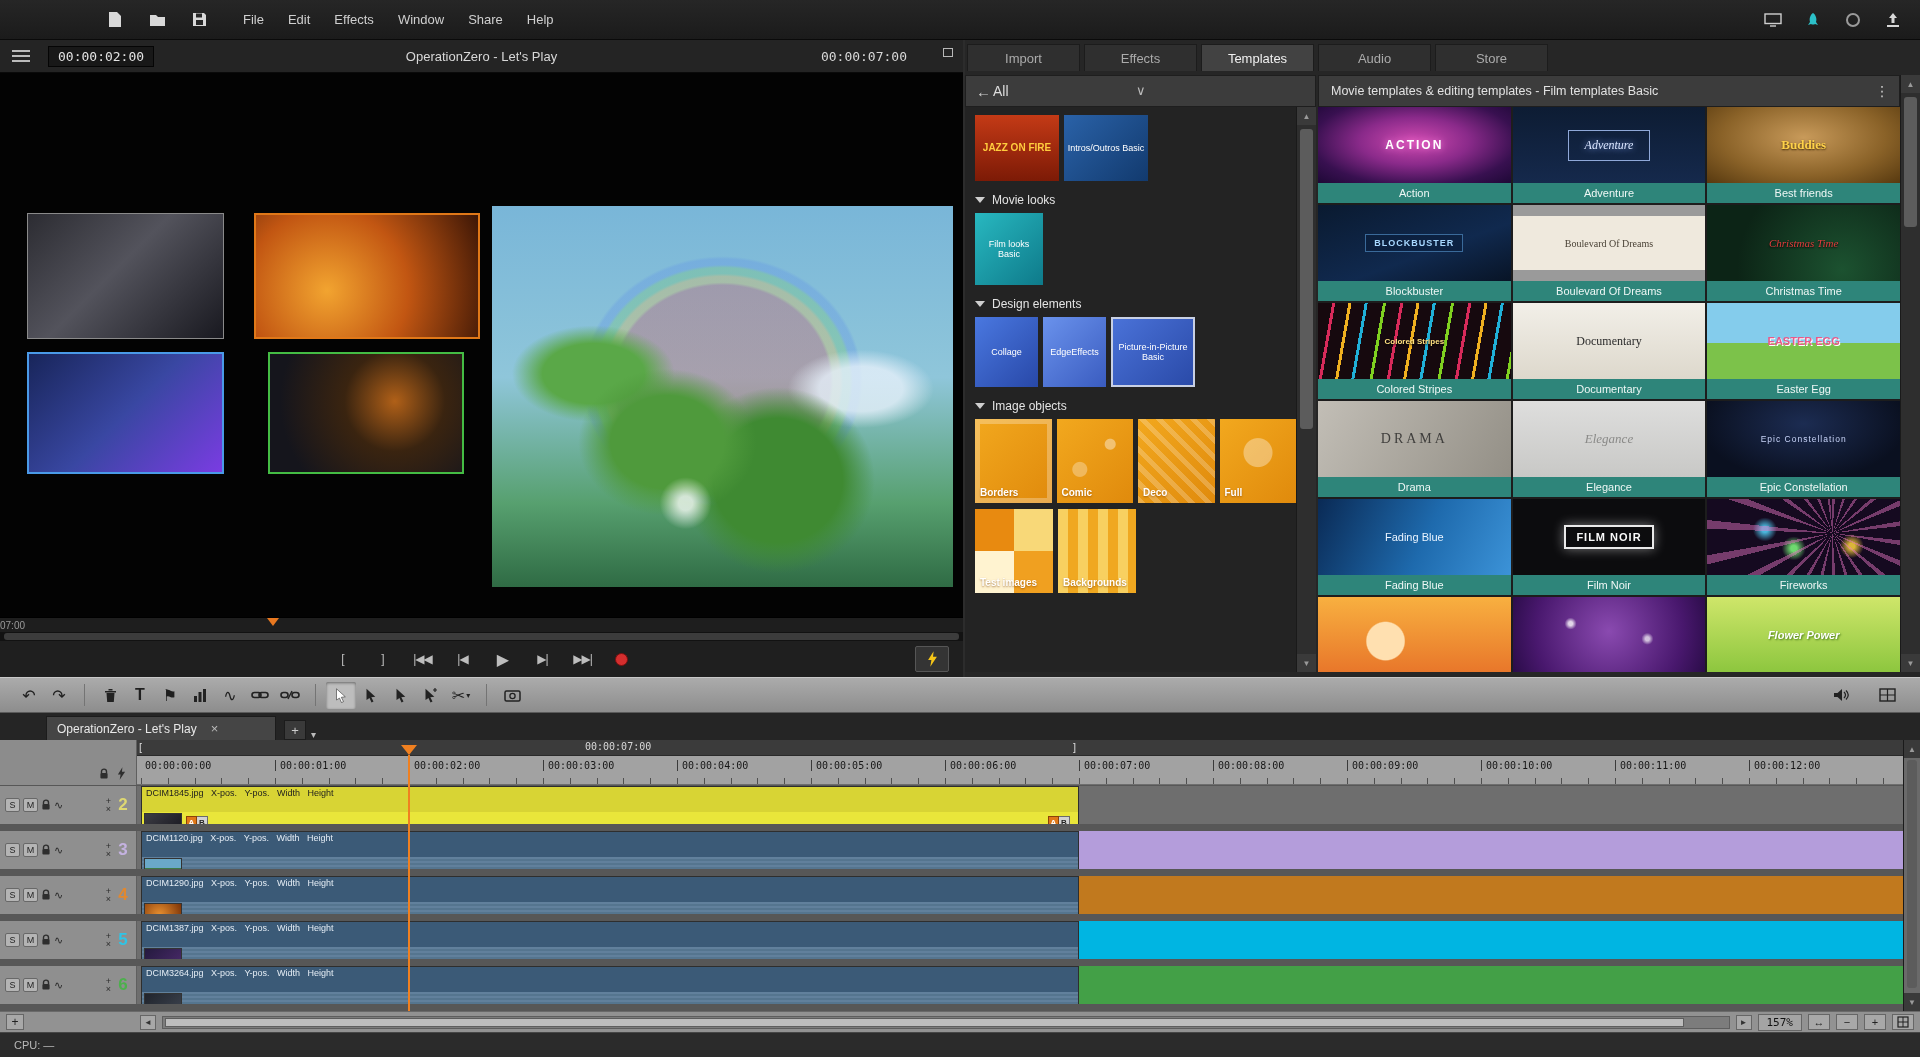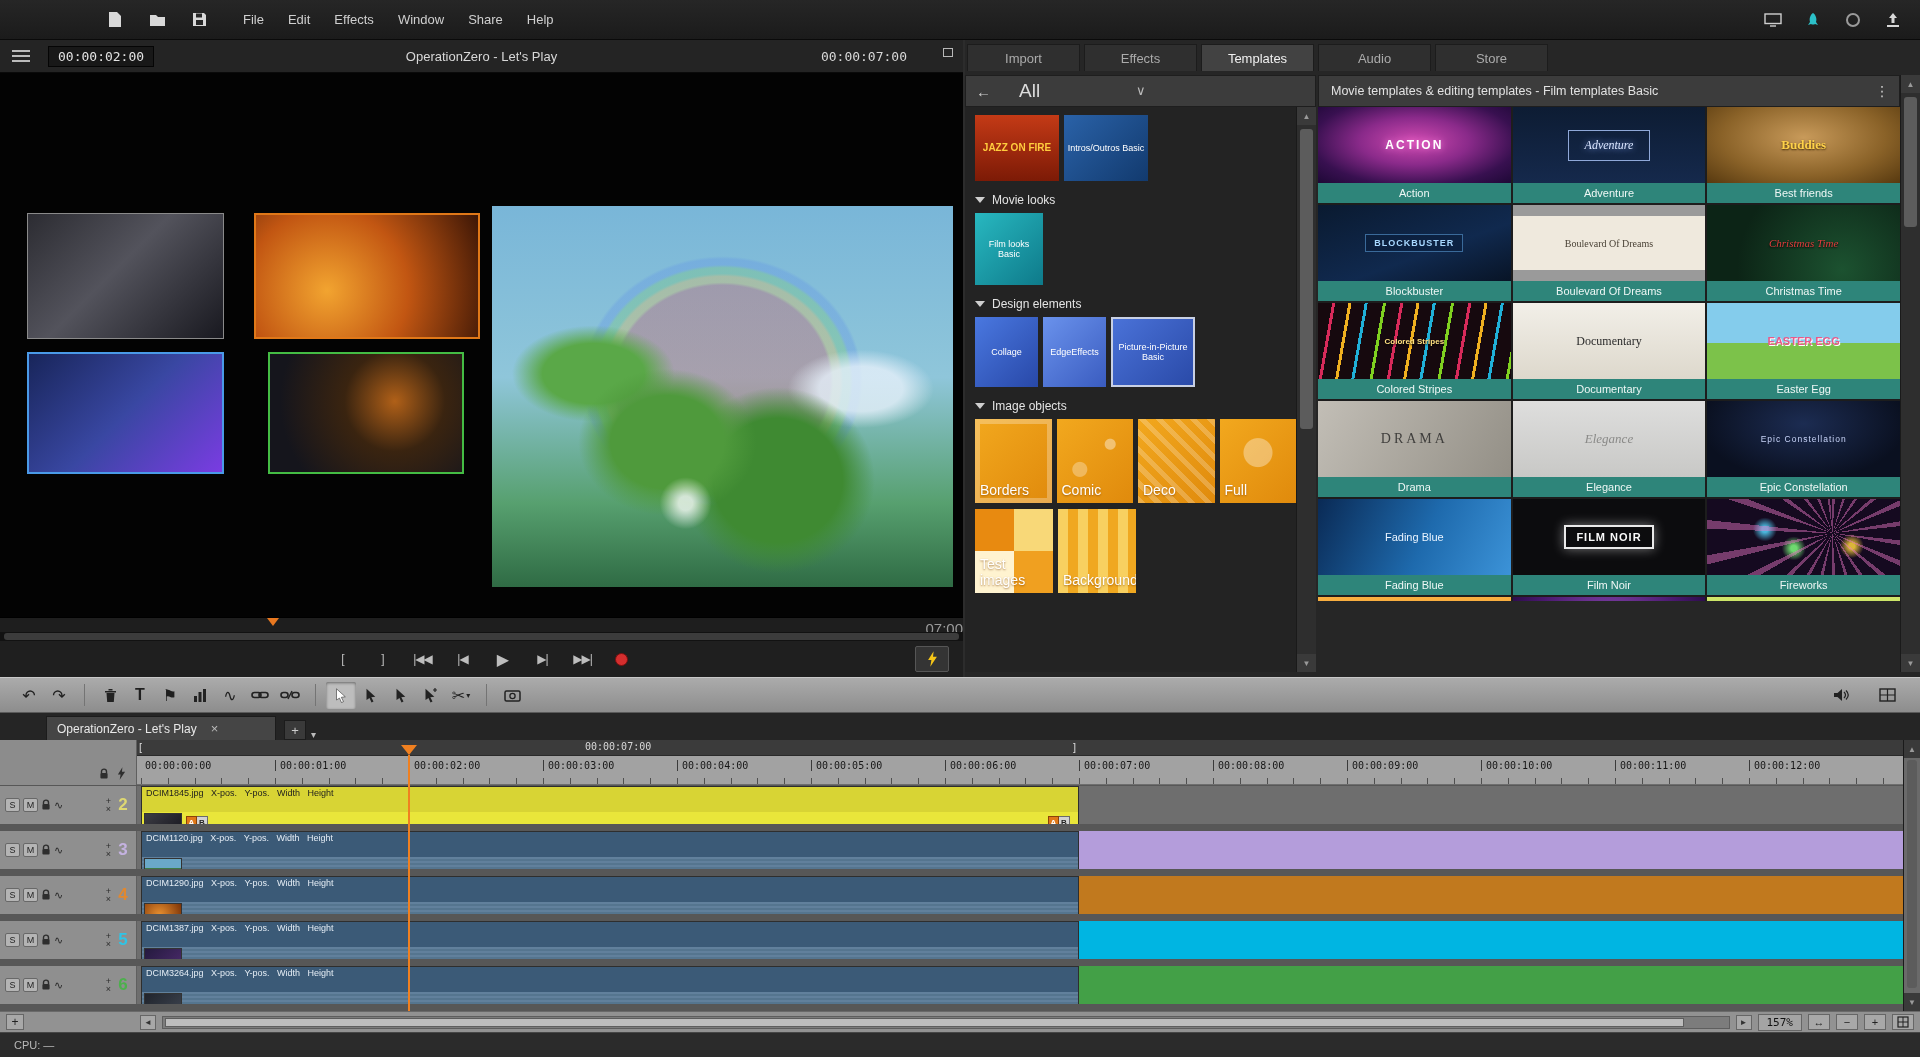--- a/index.html
+++ b/index.html
@@ -30,78 +30,78 @@
 .vt4{left:268px;top:279px;width:196px;height:122px;border:2px solid #44bc44;background:radial-gradient(circle at 65% 40%,#b06018 0%,#3a2410 35%,#15151c 80%)}
 .vt-large{left:492px;top:133px;width:461px;height:381px;background:
  radial-gradient(circle at 42% 78%,rgba(255,255,255,.75) 0 7px,transparent 26px),
  radial-gradient(ellipse at 38% 62%,#4f9a3c 0 14%,transparent 22%),
  radial-gradient(ellipse at 62% 72%,#3f8a32 0 16%,transparent 24%),
  radial-gradient(ellipse at 22% 44%,#5aa848 0 10%,transparent 16%),
  radial-gradient(ellipse at 80% 48%,rgba(230,240,250,.8) 0 8%,transparent 14%),
  radial-gradient(ellipse at 50% 46%,rgba(210,90,90,.35) 30% 33%,rgba(230,190,80,.35) 34% 36%,rgba(120,200,120,.35) 37% 39%,rgba(100,150,230,.35) 40% 42%,transparent 43%),
  linear-gradient(#79b6d8 0%,#8fc6da 45%,#57a06f 78%,#2f6b44 100%)}
 .pv-scrub{position:absolute;left:0;top:577px;width:963px;height:15px;background:#1e1e1e;border-top:1px solid #000}
-.pv-scrub-label{position:absolute;left:0;right:0;top:2px;text-align:right;font-size:15px;color:#9a9a9a}
+.pv-scrub-label{position:absolute;left:0;right:0;top:2px;text-align:left;font-size:10px;color:#9a9a9a}
 .pv-marker{position:absolute;left:267px;top:0;width:0;height:0;border-left:6px solid transparent;border-right:6px solid transparent;border-top:8px solid #e87820}
 .pv-scroll2{position:absolute;left:0;top:592px;width:963px;height:9px;background:#121212}
 .pv-scroll2 .thumb{position:absolute;left:4px;right:4px;top:1px;height:7px;background:#3c3c3c;border-radius:3px}
 .pv-transport{position:absolute;left:0;top:601px;width:963px;height:36px;background:#1f1f1f;display:flex;align-items:center;justify-content:center;gap:12px}
 .tp-btn{min-width:28px;height:22px;display:flex;align-items:center;justify-content:center;color:#bdbdbd;font-size:12px;cursor:pointer;letter-spacing:-1px}
 .tp-play{font-size:16px}
 .tp-rec{width:26px;height:22px;display:flex;align-items:center;justify-content:center;cursor:pointer}
 .tp-rec i{width:13px;height:13px;border-radius:50%;background:#d42e2e;border:1px solid #7a1010;display:block}
 .tp-bolt{position:absolute;right:14px;top:5px;width:34px;height:26px;background:#343434;border:1px solid #565656;border-radius:2px;display:flex;align-items:center;justify-content:center;cursor:pointer}
 
 .rpanel{position:absolute;left:965px;top:40px;width:955px;height:637px;background:#262626}
 .tabs{position:absolute;left:2px;top:4px;height:27px;display:flex;gap:4px}
 .tab{width:113px;height:27px;display:flex;align-items:center;justify-content:center;font-size:13px;color:#ababab;background:#2f2f2f;cursor:pointer;border:1px solid #1c1c1c;border-bottom:none}
 .tab.active{background:#424242;color:#f0f0f0}
 .ph-row{position:absolute;left:0;top:35px;width:955px;height:32px}
 .br-header{position:absolute;left:0;top:0;width:351px;height:32px;background:#3c3c3c;border:1px solid #1e1e1e;display:flex;align-items:center;color:#dcdcdc}
 .br-back{margin-left:10px;font-size:15px;cursor:pointer;color:#cfcfcf}
-.br-cat{margin-left:28px;font-size:19px}
+.br-cat{margin-left:2px;font-size:14px}
 .br-chev{position:absolute;left:170px;top:7px;font-size:13px;color:#bbb;cursor:pointer}
 .tm-header{position:absolute;left:353px;top:0;width:582px;height:32px;background:#3c3c3c;border:1px solid #1e1e1e;display:flex;align-items:center;color:#e2e2e2;font-size:12.5px;padding-left:12px}
 .tm-kebab{margin-left:auto;margin-right:10px;color:#cfcfcf;cursor:pointer;font-size:14px}
 
 .browser{position:absolute;left:0;top:67px;width:331px;height:565px;background:#232323;overflow:hidden;padding:8px 0 0 10px}
 .b-row{display:flex;gap:5px;margin-bottom:6px}
 .btile{position:relative;cursor:pointer;display:flex;align-items:center;justify-content:center;text-align:center;color:#fff;overflow:hidden}
 .btile .bt-label{font-size:9px;line-height:1.15;padding:2px}
 .bt-feat{width:84px;height:66px}
 .bt-jazz{background:linear-gradient(#c43a16,#7c1a06)}
 .bt-jazz .bt-label{color:#ffcc3e;font-weight:bold;font-size:10px}
 .bt-intros{background:linear-gradient(135deg,#2a62a8,#123a6e)}
 .b-section{display:flex;align-items:center;gap:7px;height:26px;color:#e4e4e4;font-size:12px;cursor:pointer}
 .tri{width:0;height:0;border-left:5px solid transparent;border-right:5px solid transparent;border-top:6px solid #cfcfcf}
 .bt-film{width:68px;height:72px;background:linear-gradient(135deg,#28b8c0,#0e7a8a)}
 .bt-design{width:63px;height:70px}
 .bt-collage{background:linear-gradient(135deg,#4a78e0,#2848a8)}
 .bt-edge{background:linear-gradient(135deg,#6a92ec,#3a5cc0)}
 .bt-pip{width:84px;background:linear-gradient(135deg,#4a72d8,#2a4aa8);border:2px solid #c8d0e4}
 .bt-img{width:78px;height:84px;align-items:flex-end;justify-content:flex-start;background:linear-gradient(135deg,#f2a81e,#e08a0c)}
-.bt-img .bt-label{font-weight:normal;font-size:14px;text-align:left;padding:5px;text-shadow:0 1px 2px rgba(120,60,0,.6)}
+.bt-img .bt-label{font-weight:bold;font-size:10px;text-align:center;padding:5px;text-shadow:0 1px 2px rgba(120,60,0,.6)}
 .bt-borders{box-shadow:inset 0 0 0 5px rgba(255,255,255,.28)}
 .bt-comic{background-image:radial-gradient(circle at 70% 30%,rgba(255,255,255,.4) 0 5px,transparent 6px),radial-gradient(circle at 30% 60%,rgba(255,255,255,.3) 0 7px,transparent 8px),linear-gradient(135deg,#f2a81e,#e08a0c)}
 .bt-deco{background-image:repeating-linear-gradient(45deg,rgba(255,255,255,.22) 0 5px,transparent 5px 12px),linear-gradient(135deg,#f2a81e,#e08a0c)}
 .bt-full{background-image:radial-gradient(circle at 50% 40%,rgba(255,255,255,.35) 0 14px,transparent 15px),linear-gradient(135deg,#f2a81e,#e08a0c)}
 .bt-fun{background-image:repeating-conic-gradient(from 0deg at 50% 55%,rgba(255,255,255,.25) 0 12deg,transparent 12deg 28deg),linear-gradient(135deg,#f6b028,#e8920e)}
 .bt-mix{background-image:linear-gradient(90deg,rgba(255,255,255,.25) 0 50%,transparent 50%),linear-gradient(135deg,#f2a81e,#d8820a)}
 .bt-present{background-image:radial-gradient(circle at 60% 32%,rgba(255,255,255,.4) 0 9px,transparent 10px),linear-gradient(135deg,#f2a81e,#e08a0c)}
 .bt-textob{background-image:radial-gradient(ellipse at 55% 42%,rgba(255,255,255,.5) 0 30%,transparent 32%),linear-gradient(135deg,#f0a41a,#de8608)}
 .bt-test{background:conic-gradient(#f8d878 0 25%,#f0a020 25% 50%,#fff3d0 50% 75%,#e88a10 75%)}
 .bt-bgs{background:repeating-linear-gradient(90deg,#f8d060 0 10px,#f0a820 10px 20px)}
 
 .vscroll{position:absolute;background:#2e2e2e;border-left:1px solid #1a1a1a}
 .vs-arrow{position:absolute;left:0;width:100%;height:18px;display:flex;align-items:center;justify-content:center;color:#9a9a9a;font-size:8px;background:#3a3a3a;cursor:pointer}
 .vs-thumb{position:absolute;left:3px;right:3px;background:#5c5c5c;border-radius:3px;cursor:pointer}
 .br-scroll{left:331px;top:67px;width:20px;height:565px}
 .tm-scroll{left:935px;top:35px;width:20px;height:597px}
 
-.tgrid{position:absolute;left:353px;top:67px;width:582px;height:494px;background:#1d1d1d;overflow:hidden;display:grid;grid-template-columns:repeat(3,1fr);grid-auto-rows:96px;gap:2px}
+.tgrid{position:absolute;left:353px;top:67px;width:582px;height:565px;background:#1d1d1d;overflow:hidden;display:grid;grid-template-columns:repeat(3,1fr);grid-auto-rows:96px;gap:2px}
 .tcell{background:#242424;cursor:pointer;display:flex;flex-direction:column}
 .tthumb{height:76px;display:flex;align-items:center;justify-content:center;overflow:hidden;position:relative}
 .tt{white-space:nowrap}
 .tcaption{height:20px;background:#2e857a;color:#eef7f5;font-size:11px;display:flex;align-items:center;justify-content:center;overflow:hidden;white-space:nowrap}
 .th0{background:radial-gradient(ellipse at 50% 45%,#d04ab0 0%,#8a2a8a 40%,#381050 75%,#1e0836 100%)}
 .th0 .tt{color:#fff;font-weight:bold;letter-spacing:2px;font-size:12px;text-shadow:0 0 7px #ff80e0}
 .th1{background:linear-gradient(#0d1c33,#15294c)}
 .th1 .tt{font-family:"Liberation Serif",serif;font-style:italic;color:#dbe6ff;font-size:12px;border:1px solid #8fa8d8;padding:7px 16px;text-shadow:0 0 7px #88a8ff}
 .th2{background:radial-gradient(ellipse at 50% 40%,#c89a5a,#8a6228 60%,#57390f)}
 .th2 .tt{font-family:"Liberation Serif",serif;font-weight:bold;color:#ffd24a;font-size:13px;text-shadow:0 1px 2px #3a2404}

